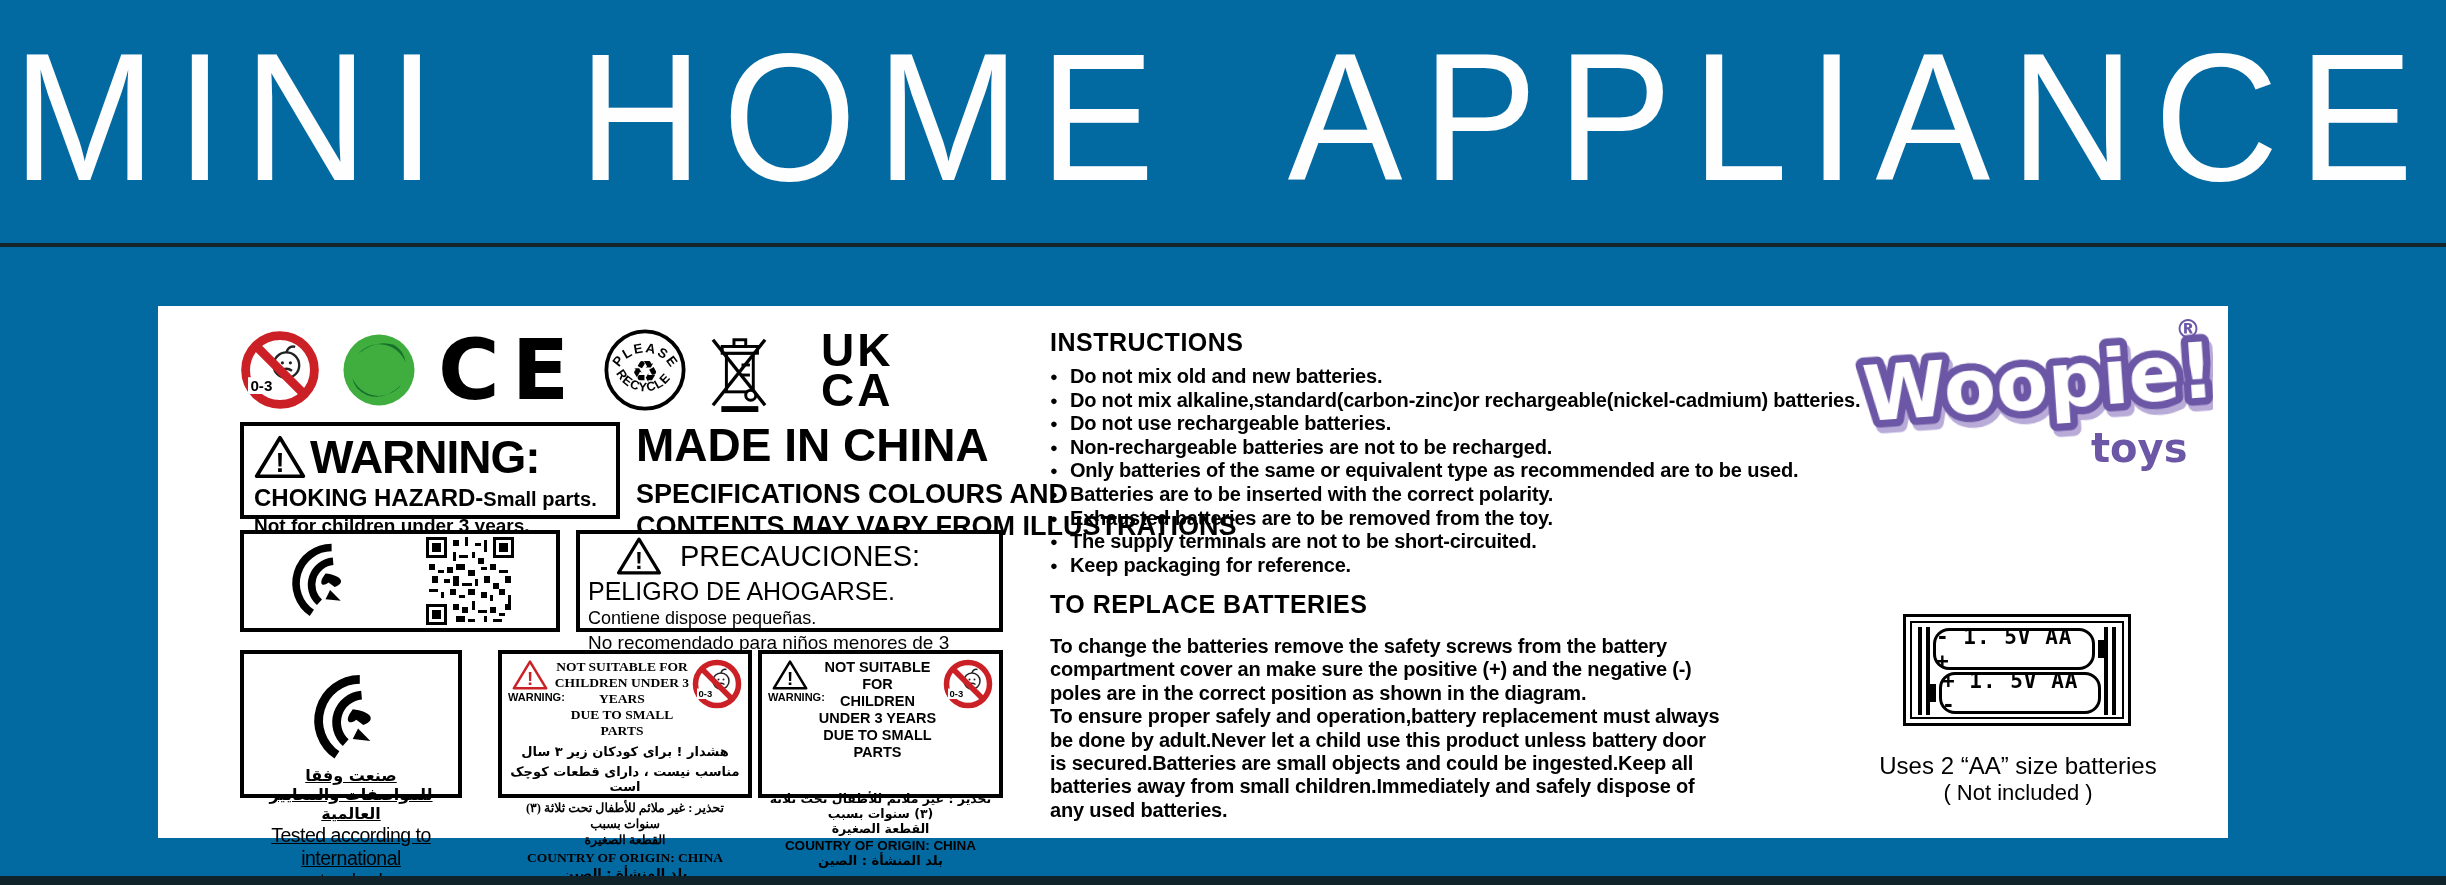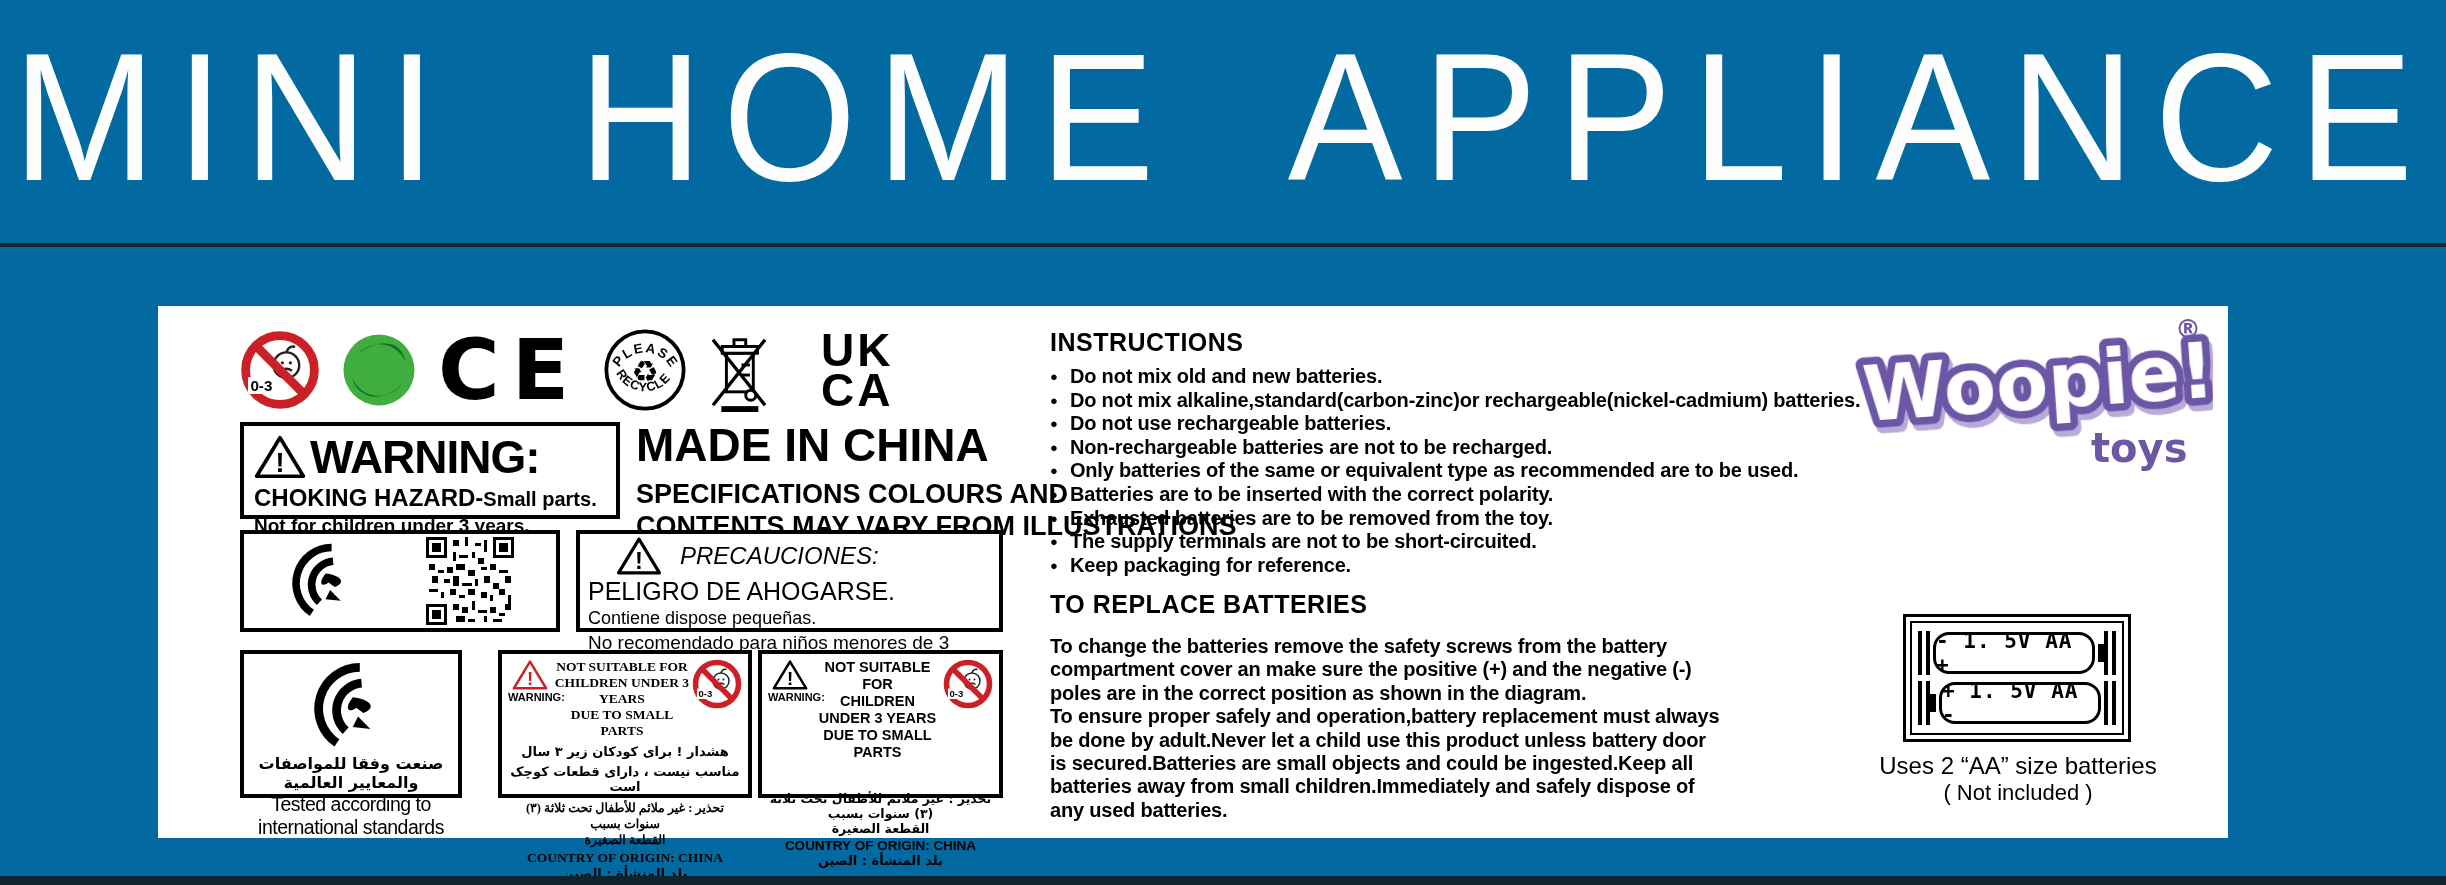--- a/index.html
+++ b/index.html
@@ -43,27 +43,27 @@
   .under3-line { font-weight:bold; font-size:19px; margin-top:3px; }
 
   .made-in { position:absolute; left:478px; top:112px; font-weight:bold; font-size:46px; letter-spacing:0; }
   .spec-lines { position:absolute; left:478px; top:172px; font-weight:bold; font-size:27px; line-height:32px; white-space:pre-line; }
 
   
   .saso-qr-box { left:82px; top:224px; width:320px; height:102px; display:flex; align-items:center; justify-content:space-around; padding:4px 10px; }
   .precauciones-box { left:418px; top:224px; width:427px; height:102px; padding:2px 8px; }
   .prec-head { display:flex; align-items:center; margin-left:28px; }
   .prec-head svg { width:46px; height:40px; margin-right:18px; }
-  .prec-title { font-size:24px;font-style:italic; }
+  .prec-title { font-size:29px; }
   .prec-l1 { font-size:25px; margin-top:1px; }
   .prec-l2 { font-size:18px; margin-top:2px; }
   .prec-l3 { font-size:19px; margin-top:3px; }
 
   
-  .tested-box { left:82px; top:344px; width:222px; height:148px; padding:6px; text-align:center; }
+  .tested-box { left:82px; top:344px; width:222px; height:148px; padding:18px; text-align:center;text-decoration:underline; }
   .tested-box .saso-big { margin:2px auto 0; display:block; }
   .tested-ar { font-family:"DejaVu Sans",sans-serif; direction:rtl; font-size:16px; font-weight:bold; margin-top:4px; }
   .tested-en { font-size:19.5px; margin-top:1px; letter-spacing:-0.5px; }
 
   .hazard-box { padding:5px 6px; text-align:center; }
   .hazard-fa { left:340px; top:344px; width:254px; height:148px; }
   .hazard-ar { left:600px; top:344px; width:245px; height:148px; }
   .hz-top { display:flex; align-items:flex-start; justify-content:space-between; }
   .hz-warn { width:44px; text-align:center; flex:none; }
   .hz-warn svg { width:36px; height:32px; display:block; margin:0 auto; }
@@ -86,21 +86,21 @@
   .instructions ul { list-style:none; margin-top:8px; }
   .instructions li { position:relative; padding-left:20px; font-weight:bold; font-size:20px; line-height:23.6px; white-space:nowrap; letter-spacing:-0.2px; }
   .instructions li::before { content:"●"; position:absolute; left:0; top:0; font-size:13px; }
   .replace { position:absolute; left:892px; top:276px; width:790px; }
   .replace-body { margin-top:16px; font-weight:bold; font-size:20px; line-height:23.4px; white-space:pre-line; letter-spacing:-0.2px; }
 
   
   .brand { position:absolute; left:1695px; top:0px; width:360px; height:180px; }
 
   
-  .batt-box { position:absolute; left:1745px; top:308px; width:228px; height:128px; border:3px solid #000; padding:4px; }
+  .batt-box { position:absolute; left:1745px; top:308px; width:228px; height:112px; border:3px solid #000; padding:4px; }
   .batt-inner { border:2px solid #000; width:100%; height:100%; display:flex; flex-direction:column; justify-content:space-evenly; padding:4px 6px; }
   .batt-row { display:flex; align-items:center; height:46px; }
   .plate { width:12px; height:44px; border-left:4px solid #000; border-right:4px solid #000; flex:none; }
   .cell { flex:1; height:42px; border:3px solid #000; border-radius:16px; display:flex; align-items:center; justify-content:center;
           font-family:"DejaVu Sans Mono",monospace; font-weight:bold; font-size:21px; letter-spacing:1px; margin:0 3px; }
   .nub { width:6px; height:18px; background:#000; flex:none; }
   .batt-caption { position:absolute; left:1700px; top:446px; width:320px; text-align:center; font-weight:normal; }
   .batt-cap1 { font-size:24px; }
   .batt-cap2 { font-size:22px; }
 </style>

